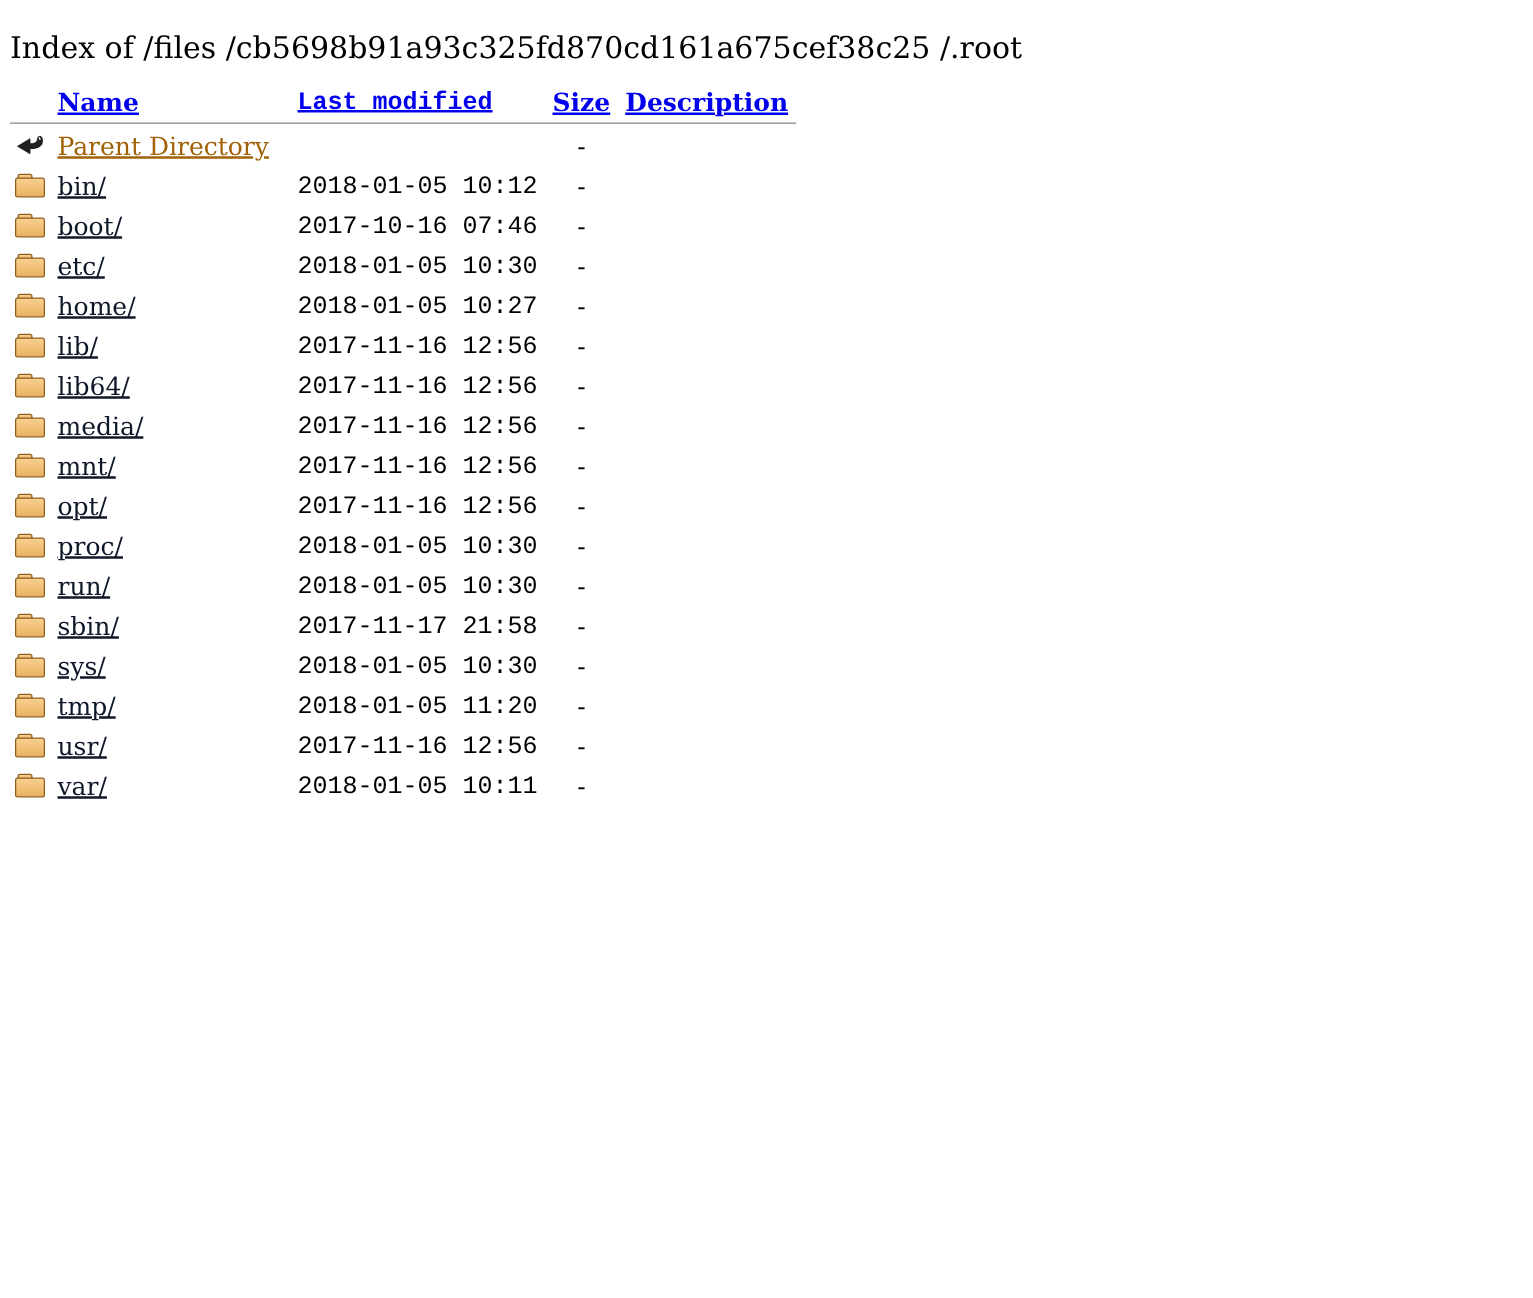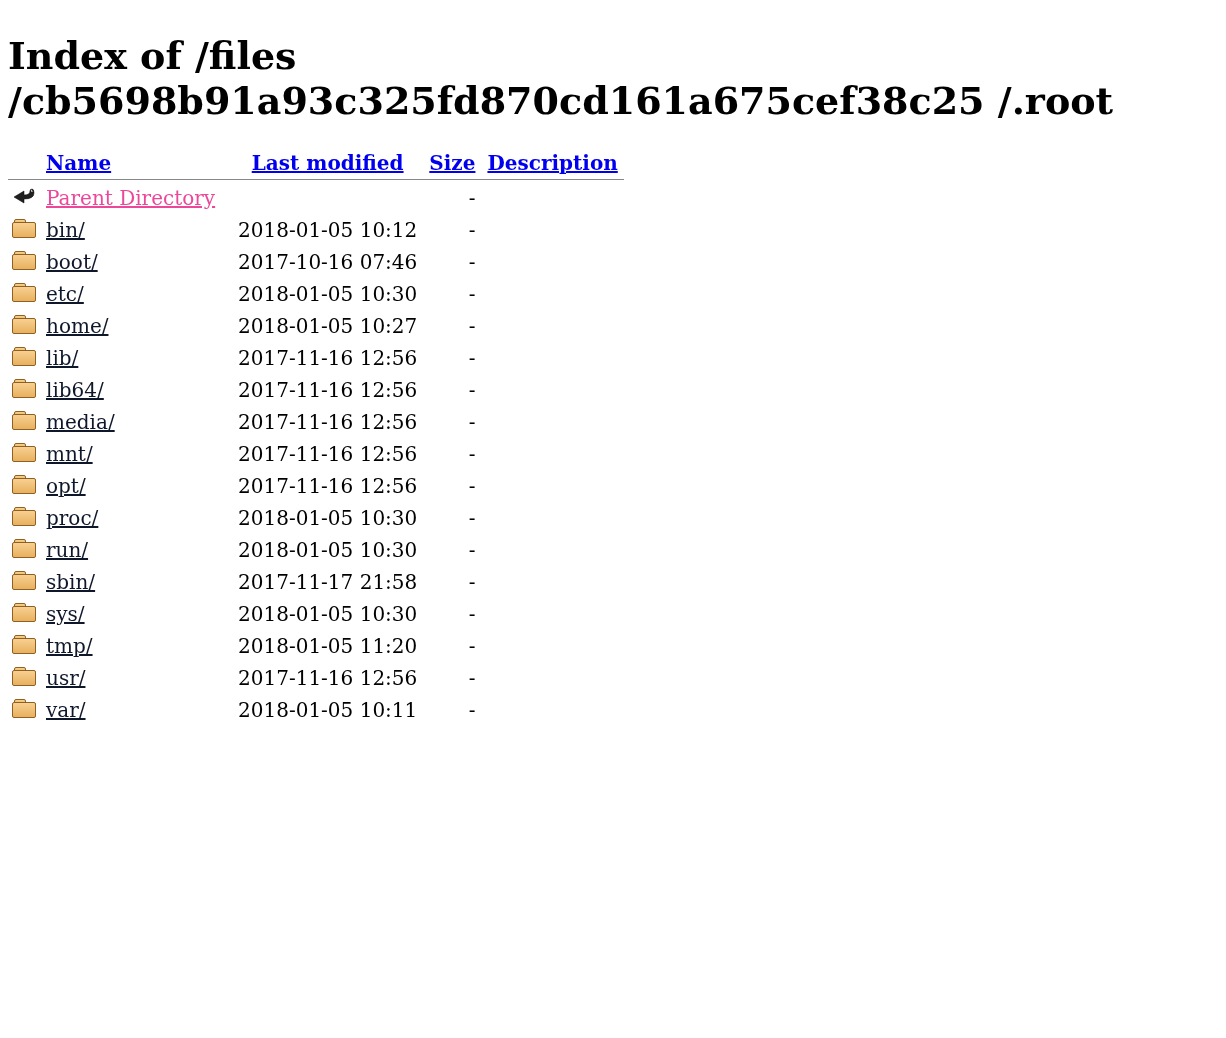--- a/index.html
+++ b/index.html
@@ -2,22 +2,22 @@
 <html><head>
   <meta charset="utf-8">
   <style>
     body {
       font-family: "DejaVu Serif", Georgia, serif;
       margin: 8px;
       background: #ffffff;
       color: #000000;
     }
     h1 {
-      font-size: 38px;
-      font-weight: bold;
+      font-size: 24px;
+      font-weight: normal;
       margin: 0.67em 0;
       word-wrap: break-word;
     }
     table {
       border-collapse: collapse;
       font-size: 20px;
     }
     th {
       text-align: center;
       padding: 2px 6px;
@@ -29,21 +29,21 @@
     }
     td {
       padding: 4px 6px;
       vertical-align: middle;
     }
     td a {
       color: #0f172a;
       text-decoration: underline;
     }
     td a.visited {
-      color: #ec4899;
+      color: #a16207;
     }
     hr {
       border: none;
       border-top: 1px solid #888;
       margin: 2px 0;
     }
     .icon-cell {
       width: 28px;
       text-align: center;
       padding: 2px;
@@ -84,25 +84,26 @@
     }
     .back-icon svg {
       width: 24px;
       height: 20px;
     }
     .name-col {
       text-align: left;
       min-width: 180px;
     }
     .modified-col {
+      text-align: left;
+      min-width: 170px;
+      font-family: Liberation Mono, monospace;
+    }
+    .size-col {
       text-align: center;
-      min-width: 170px;
-    }
-    .size-col {
-      text-align: right;
       min-width: 40px;
     }
     .desc-col {
       text-align: right;
       margin-left: 12px;
     }
   </style>
 </head>
 <body>
 

